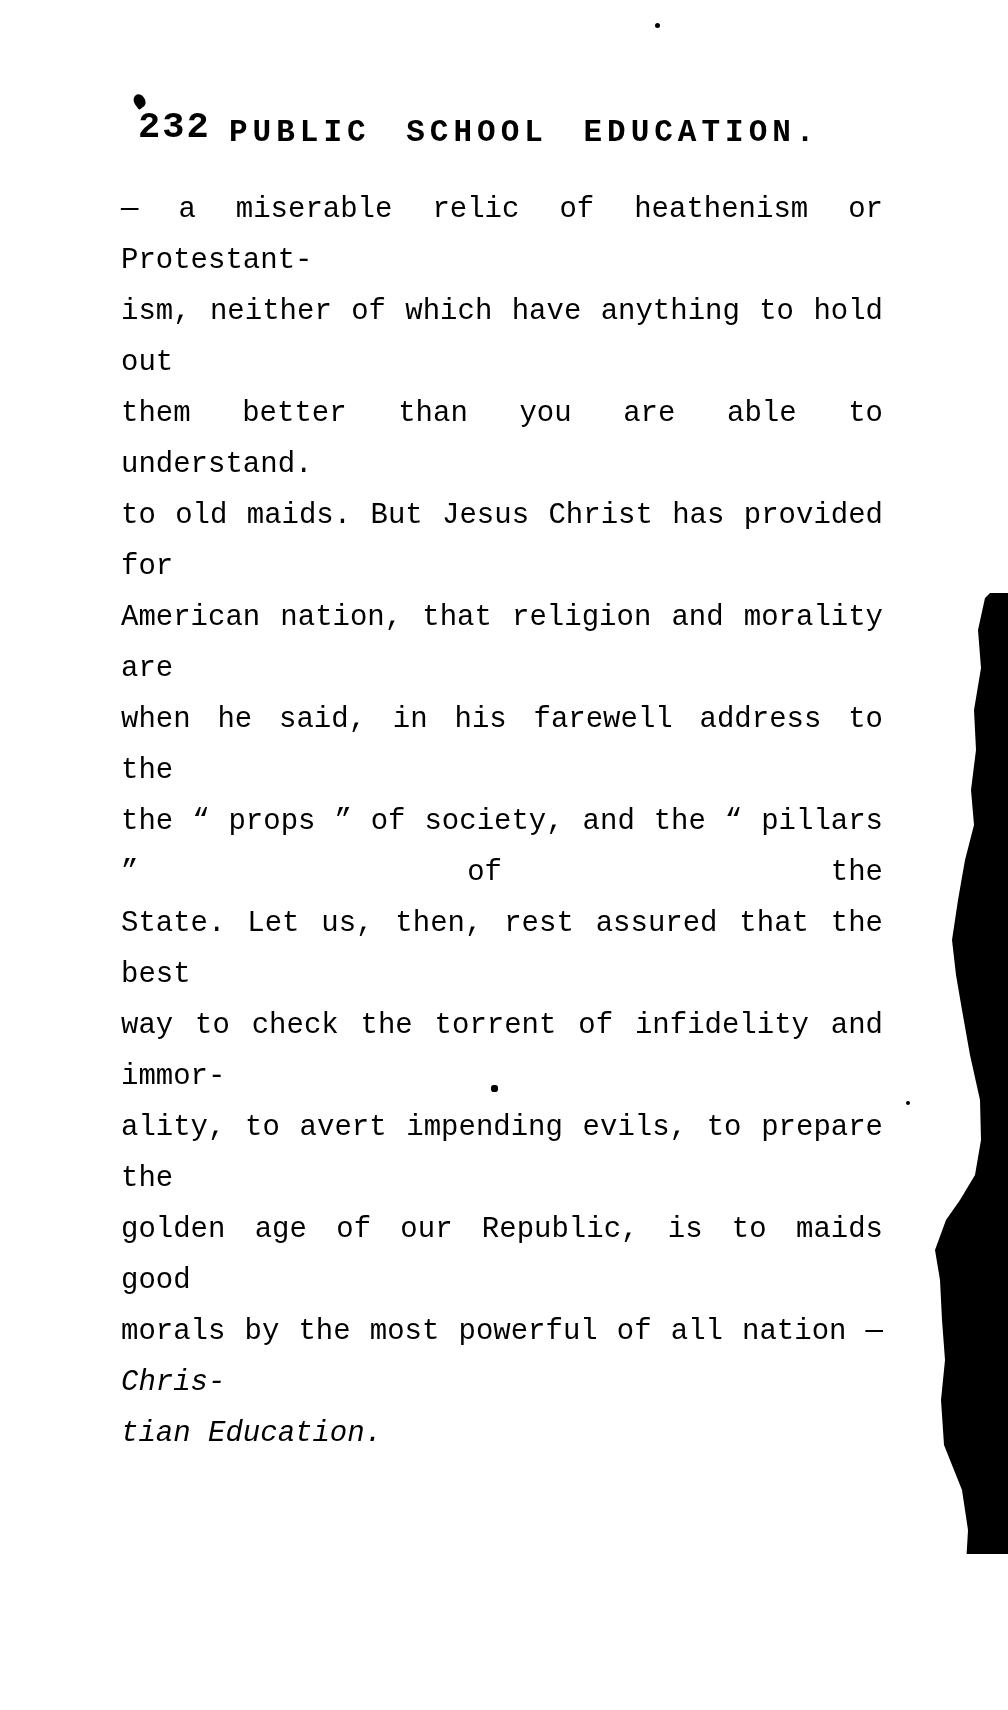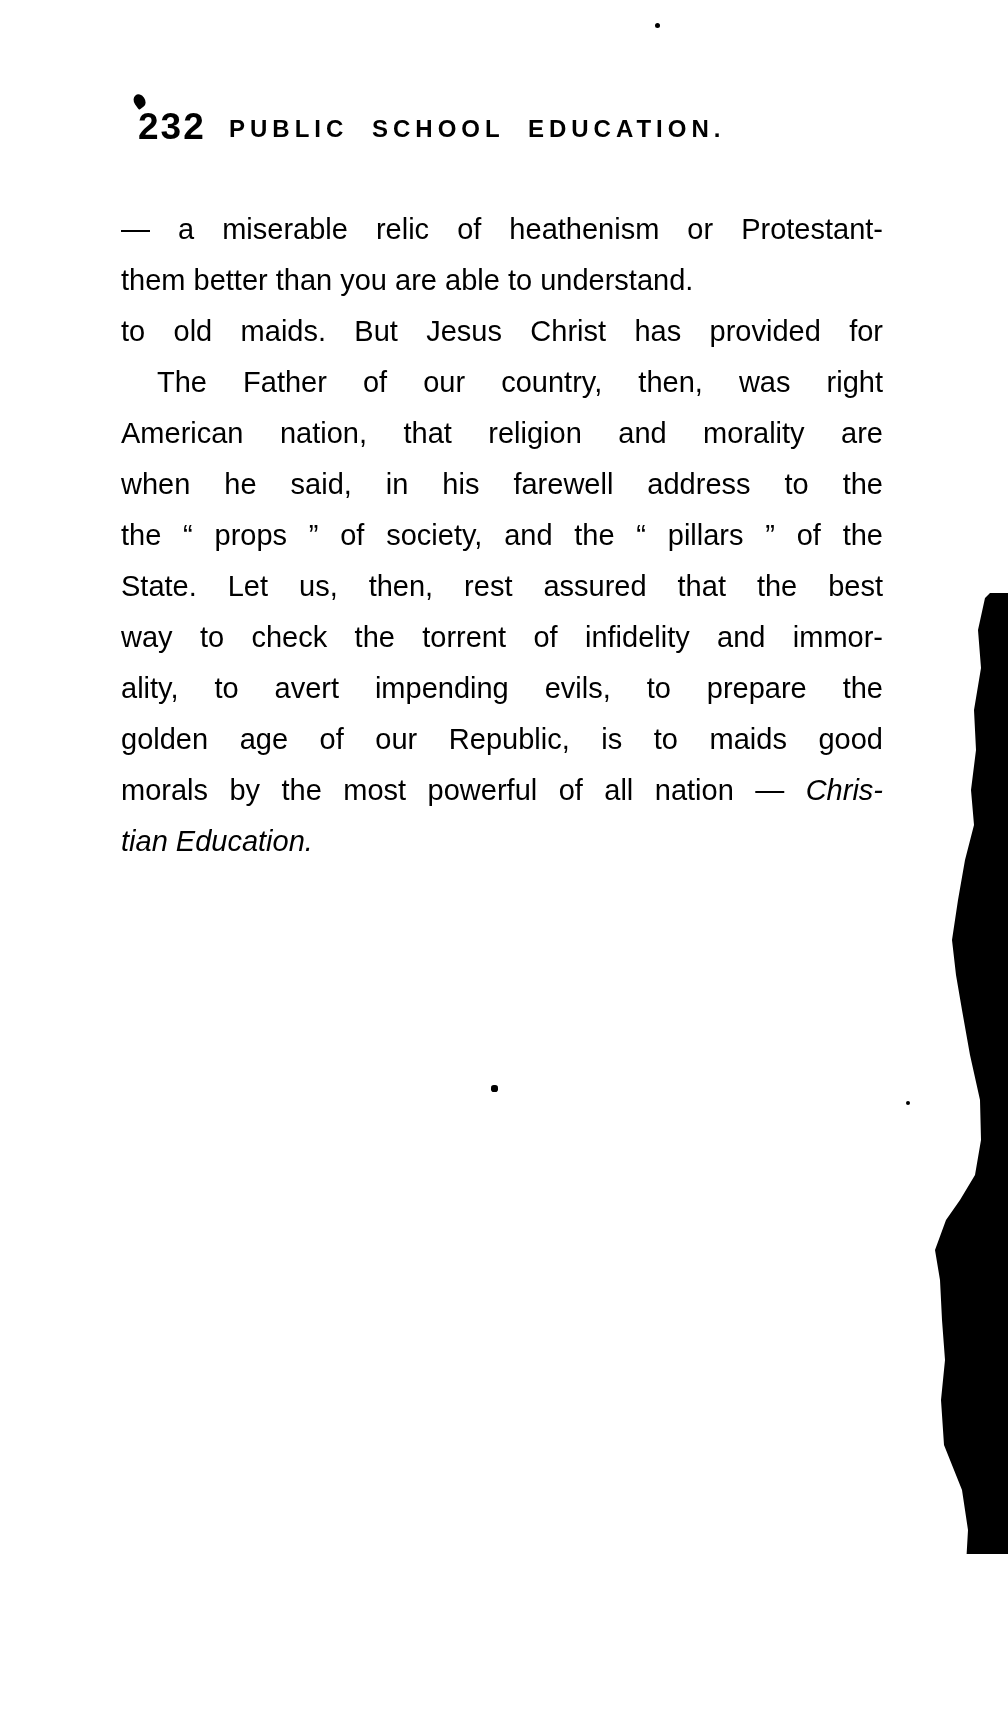--- a/index.html
+++ b/index.html
@@ -2,47 +2,47 @@
 <html><head>
 <meta charset="utf-8">
 <style>
   html, body { margin: 0; padding: 0; background: #ffffff; }
   .page {
     position: relative;
     width: 1008px;
     height: 1554px;
     background: #ffffff;
     overflow: hidden;
-    font-family: Liberation Sans, sans-serif;
+    font-family: Liberation Mono, monospace;
     color: #000000;
   }
   
   .pagenum {
     position: absolute;
     left: 138px;
     top: 106px;
     font-size: 37px;
     font-weight: bold;
     letter-spacing: 2px;
   }
   .running-head {
     position: absolute;
     left: 229px;
     top: 115px;
-    font-size: 24px;
+    font-size: 31px;
     font-weight: bold;
     letter-spacing: 5px;
     word-spacing: 12px;
     white-space: nowrap;
   }
   
   .body-text {
     position: absolute;
     left: 121px;
-    top: 204px;
+    top: 184px;
     width: 762px;
     font-size: 29px;
     line-height: 51px;
   }
   .line {
     text-align: justify;
     text-align-last: justify;
   }
   .line.endpara { text-align-last: left; }
   .line.indent { text-indent: 36px; }
@@ -81,23 +81,23 @@
   <div class="comma-mark"></div>
   <div class="speck s2"></div>
   <div class="speck s3"></div>
   <div class="speck s4"></div>
 
   <div class="pagenum">232</div>
   <div class="running-head">PUBLIC SCHOOL EDUCATION.</div>
 
   <div class="body-text">
     <div class="line"><span>— a miserable relic of heathenism or Protestant-</span><span class="it"></span></div>
+    <div class="line"><span>ism, neither of which have anything to hold out</span><span class="it"></span></div>
     <div class="line endpara"><span>them better than you are able to understand.</span><span class="it"></span></div>
     <div class="line"><span>to old maids.  But Jesus Christ has provided for</span><span class="it"></span></div>
-    <div class="line indent"><span>The Father of our country, then, was right</span><span class="it"></span></div>
     <div class="line"><span>American nation, that religion and morality are</span><span class="it"></span></div>
     <div class="line"><span>when he said, in his farewell address to the</span><span class="it"></span></div>
     <div class="line"><span>the “ props ” of society, and the “ pillars ” of the</span><span class="it"></span></div>
     <div class="line"><span>State.  Let us, then, rest assured that the best</span><span class="it"></span></div>
     <div class="line"><span>way to check the torrent of infidelity and immor-</span><span class="it"></span></div>
     <div class="line"><span>ality, to avert impending evils, to prepare the</span><span class="it"></span></div>
     <div class="line"><span>golden age of our Republic, is to maids good</span><span class="it"></span></div>
     <div class="line"><span>morals by the most powerful of all nation —</span><span class="it"> Chris-</span></div>
     <div class="line endpara"><span></span><span class="it">tian Education.</span></div>
   </div>

